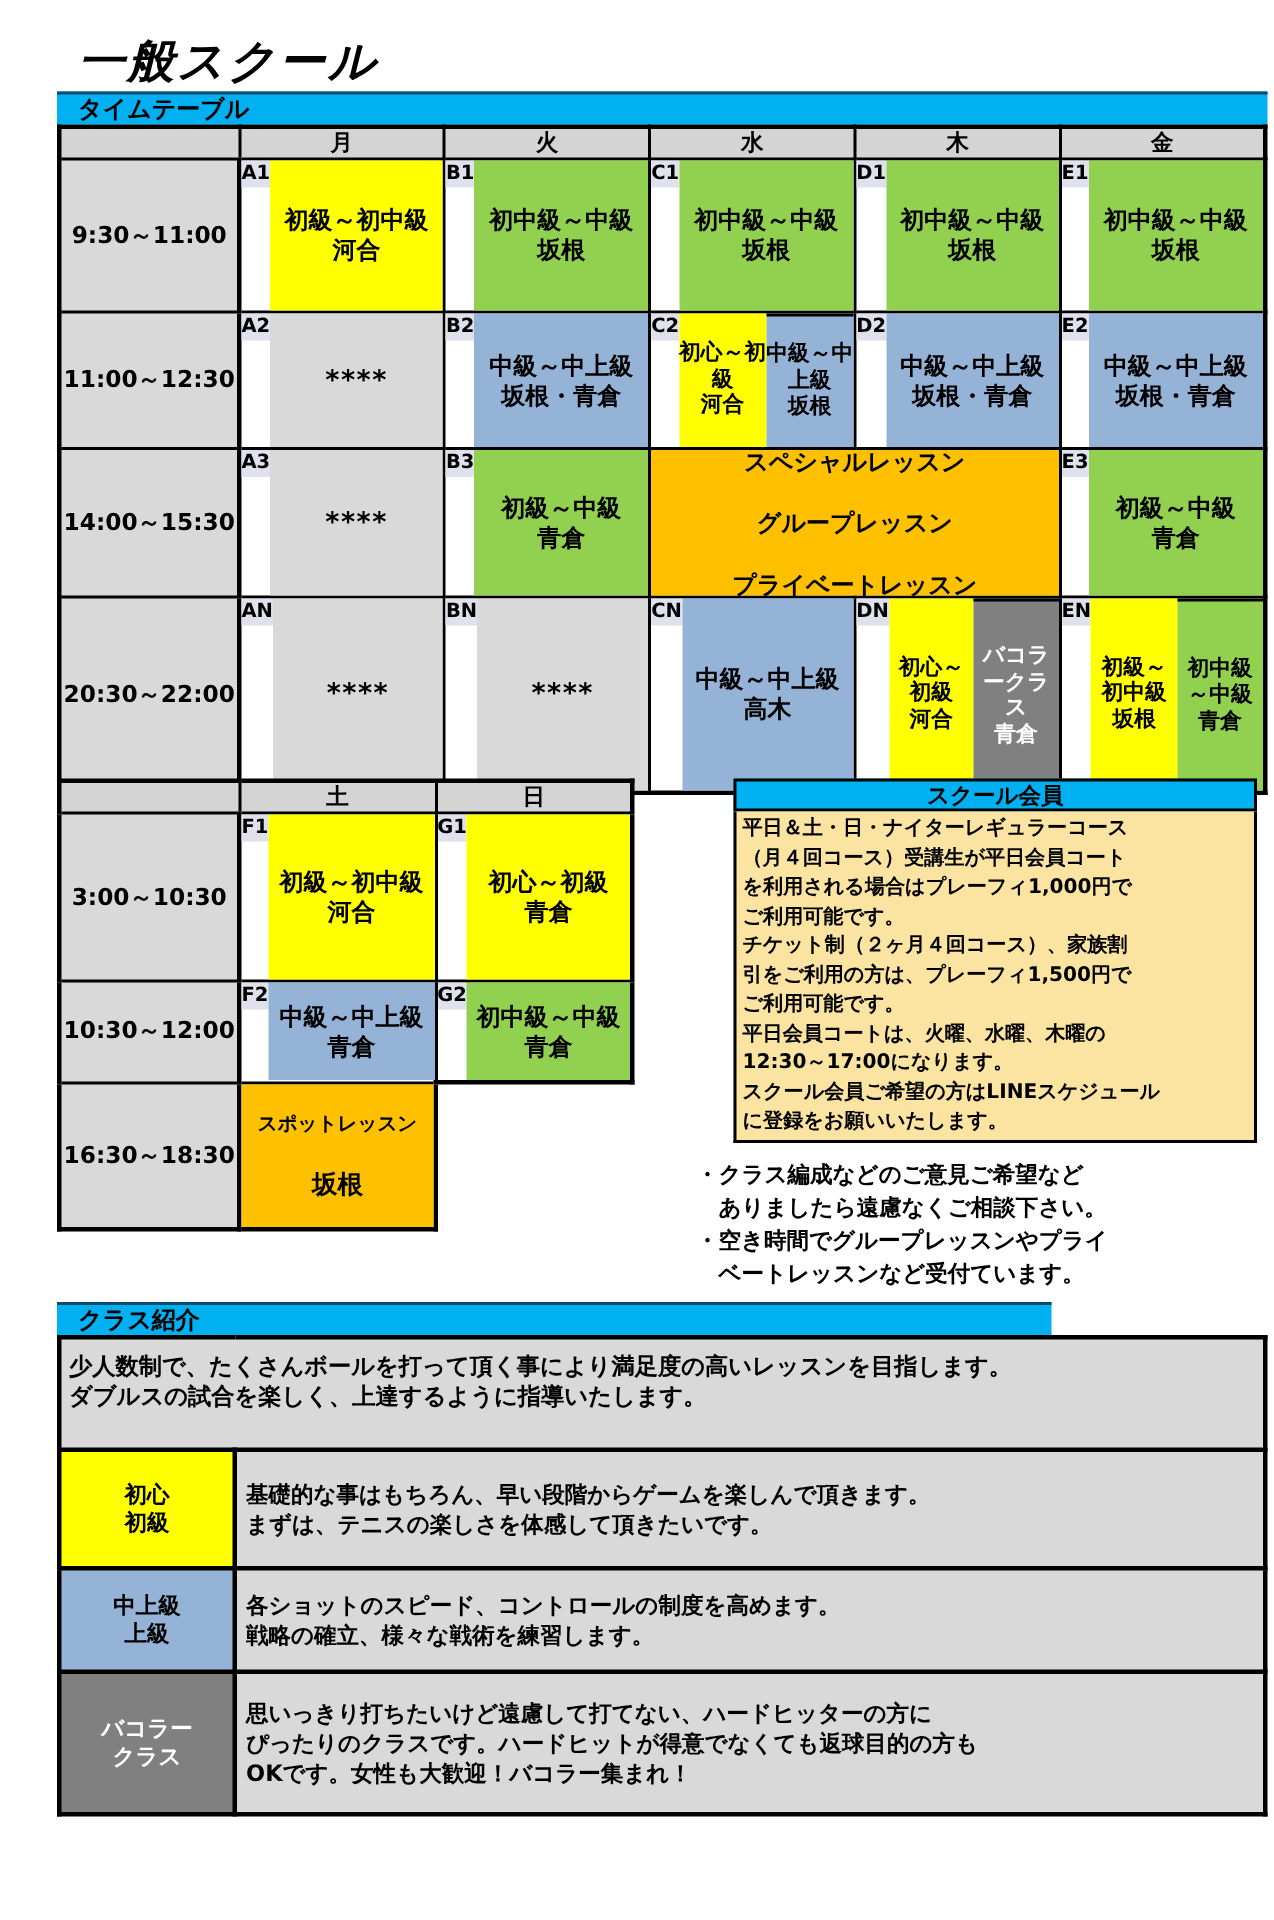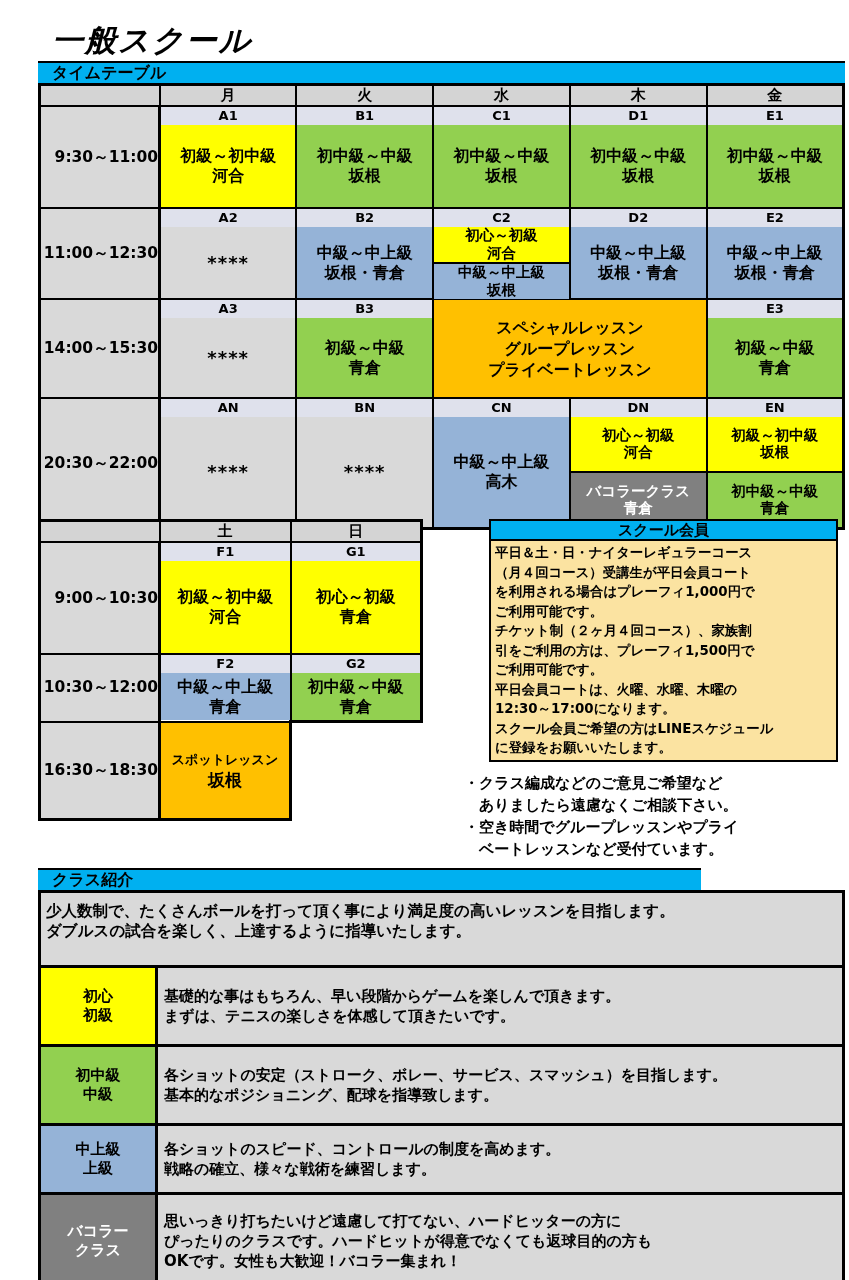--- a/index.html
+++ b/index.html
@@ -1,50 +1,50 @@
 <!DOCTYPE html>
 <html style="--cyan: #00B0F0; --yellow: #FFFF00; --green: #92D050; --blue: #95B3D7; --orange: #FFC000; --gray_cell: #D9D9D9; --gray_head: #D4D4D4; --code_strip: #DFE1EC; --bacolor: #808080; --member_bg: #FBE3A1;"><head>
 <meta charset="utf-8">
 <style>
   html,body{margin:0;padding:0;background:#fff;}
   body{width:849px;height:1280px;font-family:"DejaVu Sans","Liberation Sans",sans-serif;color:#000;}
   .page{position:relative;width:849px;height:1280px;background:#fff;overflow:hidden;}
 
   .title{position:absolute;left:52px;top:20px;font-size:31px;font-weight:bold;font-style:italic;letter-spacing:2px;}
 
-  .bar{position:absolute;height:22px;background:var(--cyan);border-top:2px solid #000000;
+  .bar{position:absolute;height:22px;background:var(--cyan);border-top:2px solid #0c4a6e;
        font-weight:bold;font-size:16px;line-height:20px;padding-left:14px;box-sizing:border-box;}
   .bar-tt{left:38px;top:61px;width:807px;}
   .bar-ci{left:38px;top:868px;width:663px;}
 
   table{border-collapse:collapse;table-layout:fixed;}
   td{padding:0;}
 
   
   .tt{position:absolute;left:38px;top:83px;width:807px;border:3px solid #000;}
   .tt td{border:2px solid #000;}
   .dayhead td{height:19px;background:var(--gray_head);font-weight:bold;font-size:15px;text-align:center;}
-  .timecell{background:var(--gray_cell);font-weight:bold;font-size:15.5px;text-align:right;border-right:3px solid #000 !important;}
-  .cell{display:flex;flex-direction:column;}
+  .timecell{background:var(--gray_cell);font-weight:bold;font-size:15.5px;text-align:center;border-right:3px solid #000 !important;}
+  .cell{display:flex;}
   .h1{height:100px}.h2{height:89px}.h3{height:97px}.h4{height:128px}
   .wh1{height:110px}.wh2{height:65px}.wh3{height:95px}
   .code{height:18px;flex:0 0 18px;background:var(--code_strip);font-weight:bold;font-size:13px;line-height:18px;text-align:center;}
   .fill{flex:1;display:flex;flex-direction:column;justify-content:center;align-items:center;
         font-weight:bold;font-size:16px;line-height:20px;text-align:center;}
   .seg{flex:1;display:flex;flex-direction:column;justify-content:center;align-items:center;
        font-weight:bold;font-size:14.5px;line-height:17.5px;text-align:center;}
   .seg + .seg{border-top:2px solid #000;}
   .stars{font-size:18px;letter-spacing:1px;}
   .special{font-size:16px;line-height:21px;}
   .spot .l1{font-size:13px;}
   .spot .l2{font-size:17px;}
   .bg-yellow{background:var(--yellow);}
   .bg-green{background:var(--green);}
   .bg-blue{background:var(--blue);}
-  .bg-orange{background:var(--orange);}
+  .bg-orange{background:var(--orange);gap:20px;}
   .bg-gray{background:var(--gray_cell);}
   .bg-bacolor{background:var(--bacolor);color:#fff;}
 
   
   .wk{position:absolute;left:38px;top:519px;width:382px;}
   .wk td{border:2px solid #000;}
   .wk .bt{border-top-width:3px;}
   .wk .bl{border-left-width:3px;}
   .wk .br{border-right-width:3px;}
   .wk .bb{border-bottom-width:3px;}
@@ -301,21 +301,21 @@
         <col style="width:131px">
         <col style="width:131px">
       </colgroup>
     <tbody>
         <tr class="dayhead">
       <td class="bt bl"></td>
       <td class="bt">土</td>
       <td class="bt br">日</td>
     </tr>
     <tr>
-      <td class="timecell bl">9:00～10:30</td>
+      <td class="timecell bl">3:00～10:30</td>
       <td>
             <div class="cell wh1">
         <div class="code">F1</div>
         <div class="fill bg-yellow">
                 <div>初級～初中級</div>
                 <div>河合</div>
               </div>
       </div>
           </td>
       <td class="br">
@@ -405,30 +405,20 @@
     <tr class="cr1">
       <td class="label bg-yellow">
         <div>初心</div>
         <div>初級</div>
       </td>
       <td class="desc">
         <div>基礎的な事はもちろん、早い段階からゲームを楽しんで頂きます。</div>
         <div>まずは、テニスの楽しさを体感して頂きたいです。</div>
       </td>
     </tr>
-    <tr class="cr2">
-      <td class="label bg-green">
-        <div>初中級</div>
-        <div>中級</div>
-      </td>
-      <td class="desc">
-        <div>各ショットの安定（ストローク、ボレー、サービス、スマッシュ）を目指します。</div>
-        <div>基本的なポジショニング、配球を指導致します。</div>
-      </td>
-    </tr>
     <tr class="cr3">
       <td class="label bg-blue">
         <div>中上級</div>
         <div>上級</div>
       </td>
       <td class="desc">
         <div>各ショットのスピード、コントロールの制度を高めます。</div>
         <div>戦略の確立、様々な戦術を練習します。</div>
       </td>
     </tr>

